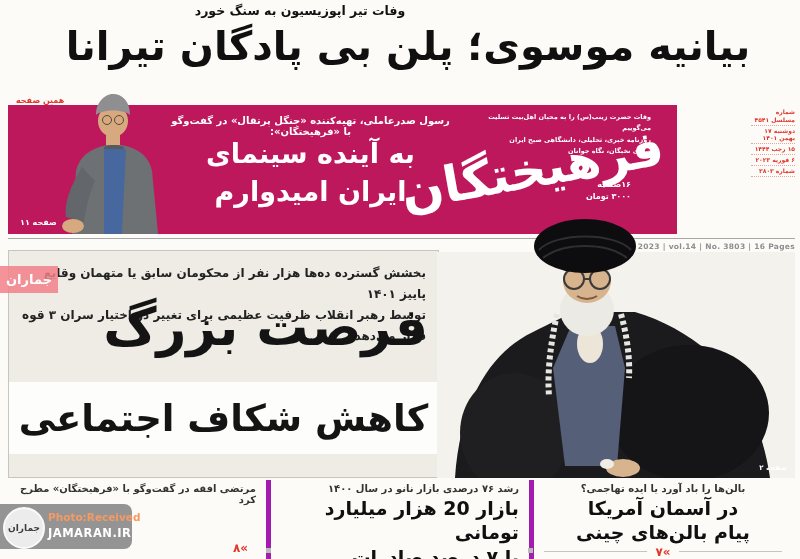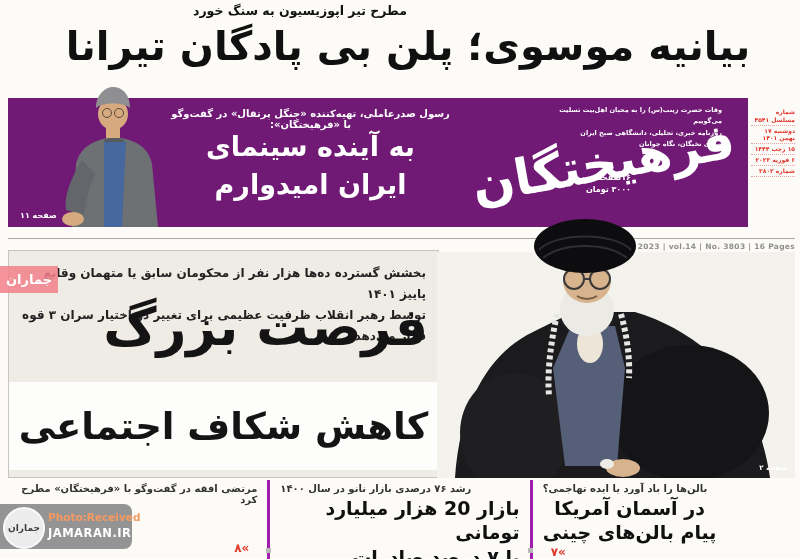--- a/index.html
+++ b/index.html
@@ -6,21 +6,21 @@
   .page{position:relative;width:800px;height:559px;background:#fcfbf8;overflow:hidden;
         font-family:"DejaVu Sans", sans-serif;margin:0 auto;}
   .rtl{direction:rtl;}
   
   .kicker-top{position:absolute;top:3px;left:60px;width:480px;text-align:center;
               font-size:12.5px;font-weight:bold;color:#111;}
   .headline-top{position:absolute;top:14px;left:0;right:0;text-align:center;
                 font-size:40px;font-weight:bold;color:#101010;letter-spacing:-1px;line-height:1.6;padding-left:16px;}
   .same-page{position:absolute;top:96px;left:16px;font-size:8px;font-weight:bold;color:#e23329;}
   
-  .masthead{position:absolute;left:8px;top:98px;width:740px;height:129px;background:#701a75;}
+  .masthead{position:absolute;left:8px;top:105px;width:669px;height:129px;background:#be185d;}
   .promo-kicker{position:absolute;left:160px;top:10px;width:285px;text-align:center;
                 font-size:10px;font-weight:bold;color:#fff;}
   .promo-headline{position:absolute;left:160px;top:30px;width:285px;text-align:center;
                   font-size:27px;font-weight:bold;color:#fff;line-height:1.4;}
   .promo-page{position:absolute;left:12px;bottom:7px;font-size:8px;font-weight:bold;color:#fff;}
   .masthead-notes{position:absolute;right:26px;top:7px;width:190px;text-align:right;
                   font-size:6.5px;font-weight:bold;color:#fff;line-height:1.75;}
   .masthead-price{position:absolute;left:575px;top:74px;width:48px;text-align:right;
                   font-size:8px;font-weight:bold;color:#fff;line-height:1.5;}
   .masthead-title{position:absolute;right:12px;top:34px;width:240px;text-align:center;
@@ -35,34 +35,34 @@
   .datebar{position:absolute;left:8px;right:5px;top:238px;border-top:1px solid #a7a7a7;
            text-align:right;font-size:7.5px;font-weight:bold;color:#8e8e8e;
            padding-top:3px;letter-spacing:.3px;z-index:1;}
   
   .panel{position:absolute;left:8px;top:250px;width:429px;height:226px;background:#efece6;
          border:1px solid #c8c5bf;z-index:2;}
   .lede{position:absolute;top:12px;right:12px;left:8px;text-align:right;
         font-size:12px;font-weight:bold;color:#222;line-height:1.75;}
   .h1-main{position:absolute;top:46px;right:10px;left:0;text-align:right;
            font-size:52px;font-weight:bold;color:#141414;}
-  .h2-strip{position:absolute;top:131px;left:0;right:0;height:88px;background:#fdfdfc;
+  .h2-strip{position:absolute;top:131px;left:0;right:0;height:72px;background:#fdfdfc;
             display:flex;align-items:center;justify-content:center;
             font-size:37px;font-weight:bold;color:#141414;}
   .pink-wm{position:absolute;left:-9px;top:15px;width:58px;height:27px;
            background:rgba(242,128,138,.85);color:#fff;font-size:13px;font-weight:bold;
            display:flex;align-items:center;justify-content:center;z-index:4;}
   
   .photo{position:absolute;left:437px;top:218px;width:358px;height:260px;z-index:3;}
   .photo svg{display:block;}
   .photo-page{position:absolute;right:8px;bottom:6px;font-size:7px;font-weight:bold;color:#fff;z-index:4;}
   
   .bottom-row{position:absolute;left:8px;right:8px;top:480px;height:79px;display:flex;direction:rtl;}
   .b-col{flex:1 1 0;display:flex;flex-direction:column;padding:3px 10px 4px 10px;min-width:0;}
-  .b-col:not(:last-child){border-left:3px solid #a21caf;align-items:flex-end;}
+  .b-col:not(:last-child){border-left:5px solid #a21caf;}
   .b-kicker{font-size:10px;font-weight:bold;color:#333;text-align:right;margin-bottom:2px;}
   .b-col.center-txt .b-kicker,.b-col.center-txt .b-head{text-align:center;}
   .b-head{font-size:19px;font-weight:bold;color:#101010;text-align:right;line-height:1.28;}
   .badge-row{margin-top:auto;display:flex;align-items:center;}
   .badge-line{flex:1 1 0;height:1px;background:#c4c4c4;}
   .badge{margin:0 8px;font-size:12px;font-weight:bold;color:#e0392e;
          direction:ltr;unicode-bidi:bidi-override;}
   .div-square{position:absolute;width:5px;height:5px;background:#b9b9b9;z-index:1;}
   
   .wm-band{position:absolute;left:0;top:504px;width:132px;height:45px;
@@ -72,21 +72,21 @@
            justify-content:center;font-size:9px;font-weight:bold;color:#3c3c3c;}
   .wm-lines{position:absolute;left:48px;top:6px;line-height:1.45;}
   .wm-photo{font-size:10.5px;font-weight:bold;color:#f59a62;}
   .wm-site{font-size:11.5px;font-weight:bold;color:#fff;letter-spacing:.5px;}
 </style>
 </head>
 <body>
 
 <div class="page">
 
-  <div class="kicker-top rtl">مطرح تیر اپوزیسیون به سنگ خورد</div>
+  <div class="kicker-top rtl">وفات تیر اپوزیسیون به سنگ خورد</div>
   <div class="headline-top rtl">بیانیه موسوی؛ پلن بی پادگان تیرانا</div>
   <div class="same-page rtl">همین صفحه</div>
 
   <div class="masthead">
 
     <div class="promo-figure">
       <svg width="140" height="145" viewBox="0 0 140 145" preserveAspectRatio="none">
         <path d="M24 145 L28 82 C32 64 48 57 66 55 C86 57 100 64 104 82 L110 145 Z" fill="#6e7173"></path>
         <polygon points="56,58 66,55 76,58 72,90 60,90" fill="#565a5c"></polygon>
         <polygon points="56,60 78,60 74,145 56,145" fill="#46689e"></polygon>

